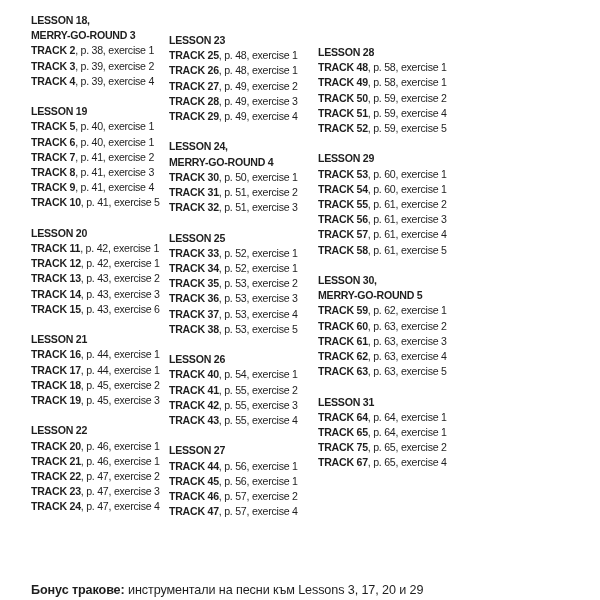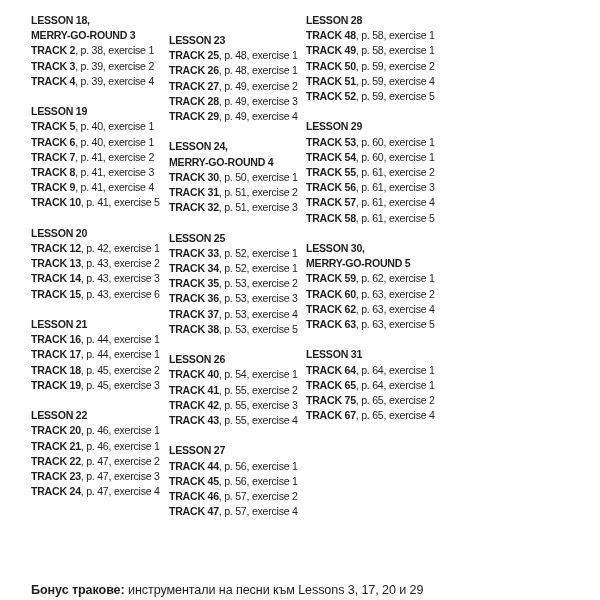--- a/index.html
+++ b/index.html
@@ -16,21 +16,21 @@
     font-family: "Liberation Sans", sans-serif;
     color: #1e1e1e;
   }
   .col {
     position: absolute;
     top: 13px;
     width: 138px;
   }
   #col-0 { left: 31px; }
   #col-1 { left: 169px; margin-top: 20px; }
-  #col-2 { left: 306px; }
+  #col-2 { left: 318px; margin-top: 32px; }
   .group { margin-bottom: 15.2px; }
   .heading, .track {
     font-size: 10.6px;
     line-height: 15.2px;
     letter-spacing: -0.25px;
     white-space: nowrap;
   }
   .heading { font-weight: 700; }
   .tnum { font-weight: 700; }
   #footer {
@@ -61,20 +61,21 @@
         <div class="heading">LESSON 19</div>
         <div class="track"><span class="tnum">TRACK 5</span><span>, p. 40, exercise 1</span></div>
         <div class="track"><span class="tnum">TRACK 6</span><span>, p. 40, exercise 1</span></div>
         <div class="track"><span class="tnum">TRACK 7</span><span>, p. 41, exercise 2</span></div>
         <div class="track"><span class="tnum">TRACK 8</span><span>, p. 41, exercise 3</span></div>
         <div class="track"><span class="tnum">TRACK 9</span><span>, p. 41, exercise 4</span></div>
         <div class="track"><span class="tnum">TRACK 10</span><span>, p. 41, exercise 5</span></div>
       </div>
       <div class="group">
         <div class="heading">LESSON 20</div>
+        <div class="track"><span class="tnum">TRACK 11</span><span>, p. 42, exercise 1</span></div>
         <div class="track"><span class="tnum">TRACK 12</span><span>, p. 42, exercise 1</span></div>
         <div class="track"><span class="tnum">TRACK 13</span><span>, p. 43, exercise 2</span></div>
         <div class="track"><span class="tnum">TRACK 14</span><span>, p. 43, exercise 3</span></div>
         <div class="track"><span class="tnum">TRACK 15</span><span>, p. 43, exercise 6</span></div>
       </div>
       <div class="group">
         <div class="heading">LESSON 21</div>
         <div class="track"><span class="tnum">TRACK 16</span><span>, p. 44, exercise 1</span></div>
         <div class="track"><span class="tnum">TRACK 17</span><span>, p. 44, exercise 1</span></div>
         <div class="track"><span class="tnum">TRACK 18</span><span>, p. 45, exercise 2</span></div>
@@ -145,20 +146,21 @@
         <div class="track"><span class="tnum">TRACK 55</span><span>, p. 61, exercise 2</span></div>
         <div class="track"><span class="tnum">TRACK 56</span><span>, p. 61, exercise 3</span></div>
         <div class="track"><span class="tnum">TRACK 57</span><span>, p. 61, exercise 4</span></div>
         <div class="track"><span class="tnum">TRACK 58</span><span>, p. 61, exercise 5</span></div>
       </div>
       <div class="group">
         <div class="heading">LESSON 30,</div>
         <div class="heading">MERRY-GO-ROUND 5</div>
         <div class="track"><span class="tnum">TRACK 59</span><span>, p. 62, exercise 1</span></div>
         <div class="track"><span class="tnum">TRACK 60</span><span>, p. 63, exercise 2</span></div>
+        <div class="track"><span class="tnum">TRACK 61</span><span>, p. 63, exercise 3</span></div>
         <div class="track"><span class="tnum">TRACK 62</span><span>, p. 63, exercise 4</span></div>
         <div class="track"><span class="tnum">TRACK 63</span><span>, p. 63, exercise 5</span></div>
       </div>
       <div class="group">
         <div class="heading">LESSON 31</div>
         <div class="track"><span class="tnum">TRACK 64</span><span>, p. 64, exercise 1</span></div>
         <div class="track"><span class="tnum">TRACK 65</span><span>, p. 64, exercise 1</span></div>
         <div class="track"><span class="tnum">TRACK 75</span><span>, p. 65, exercise 2</span></div>
         <div class="track"><span class="tnum">TRACK 67</span><span>, p. 65, exercise 4</span></div>
       </div>

